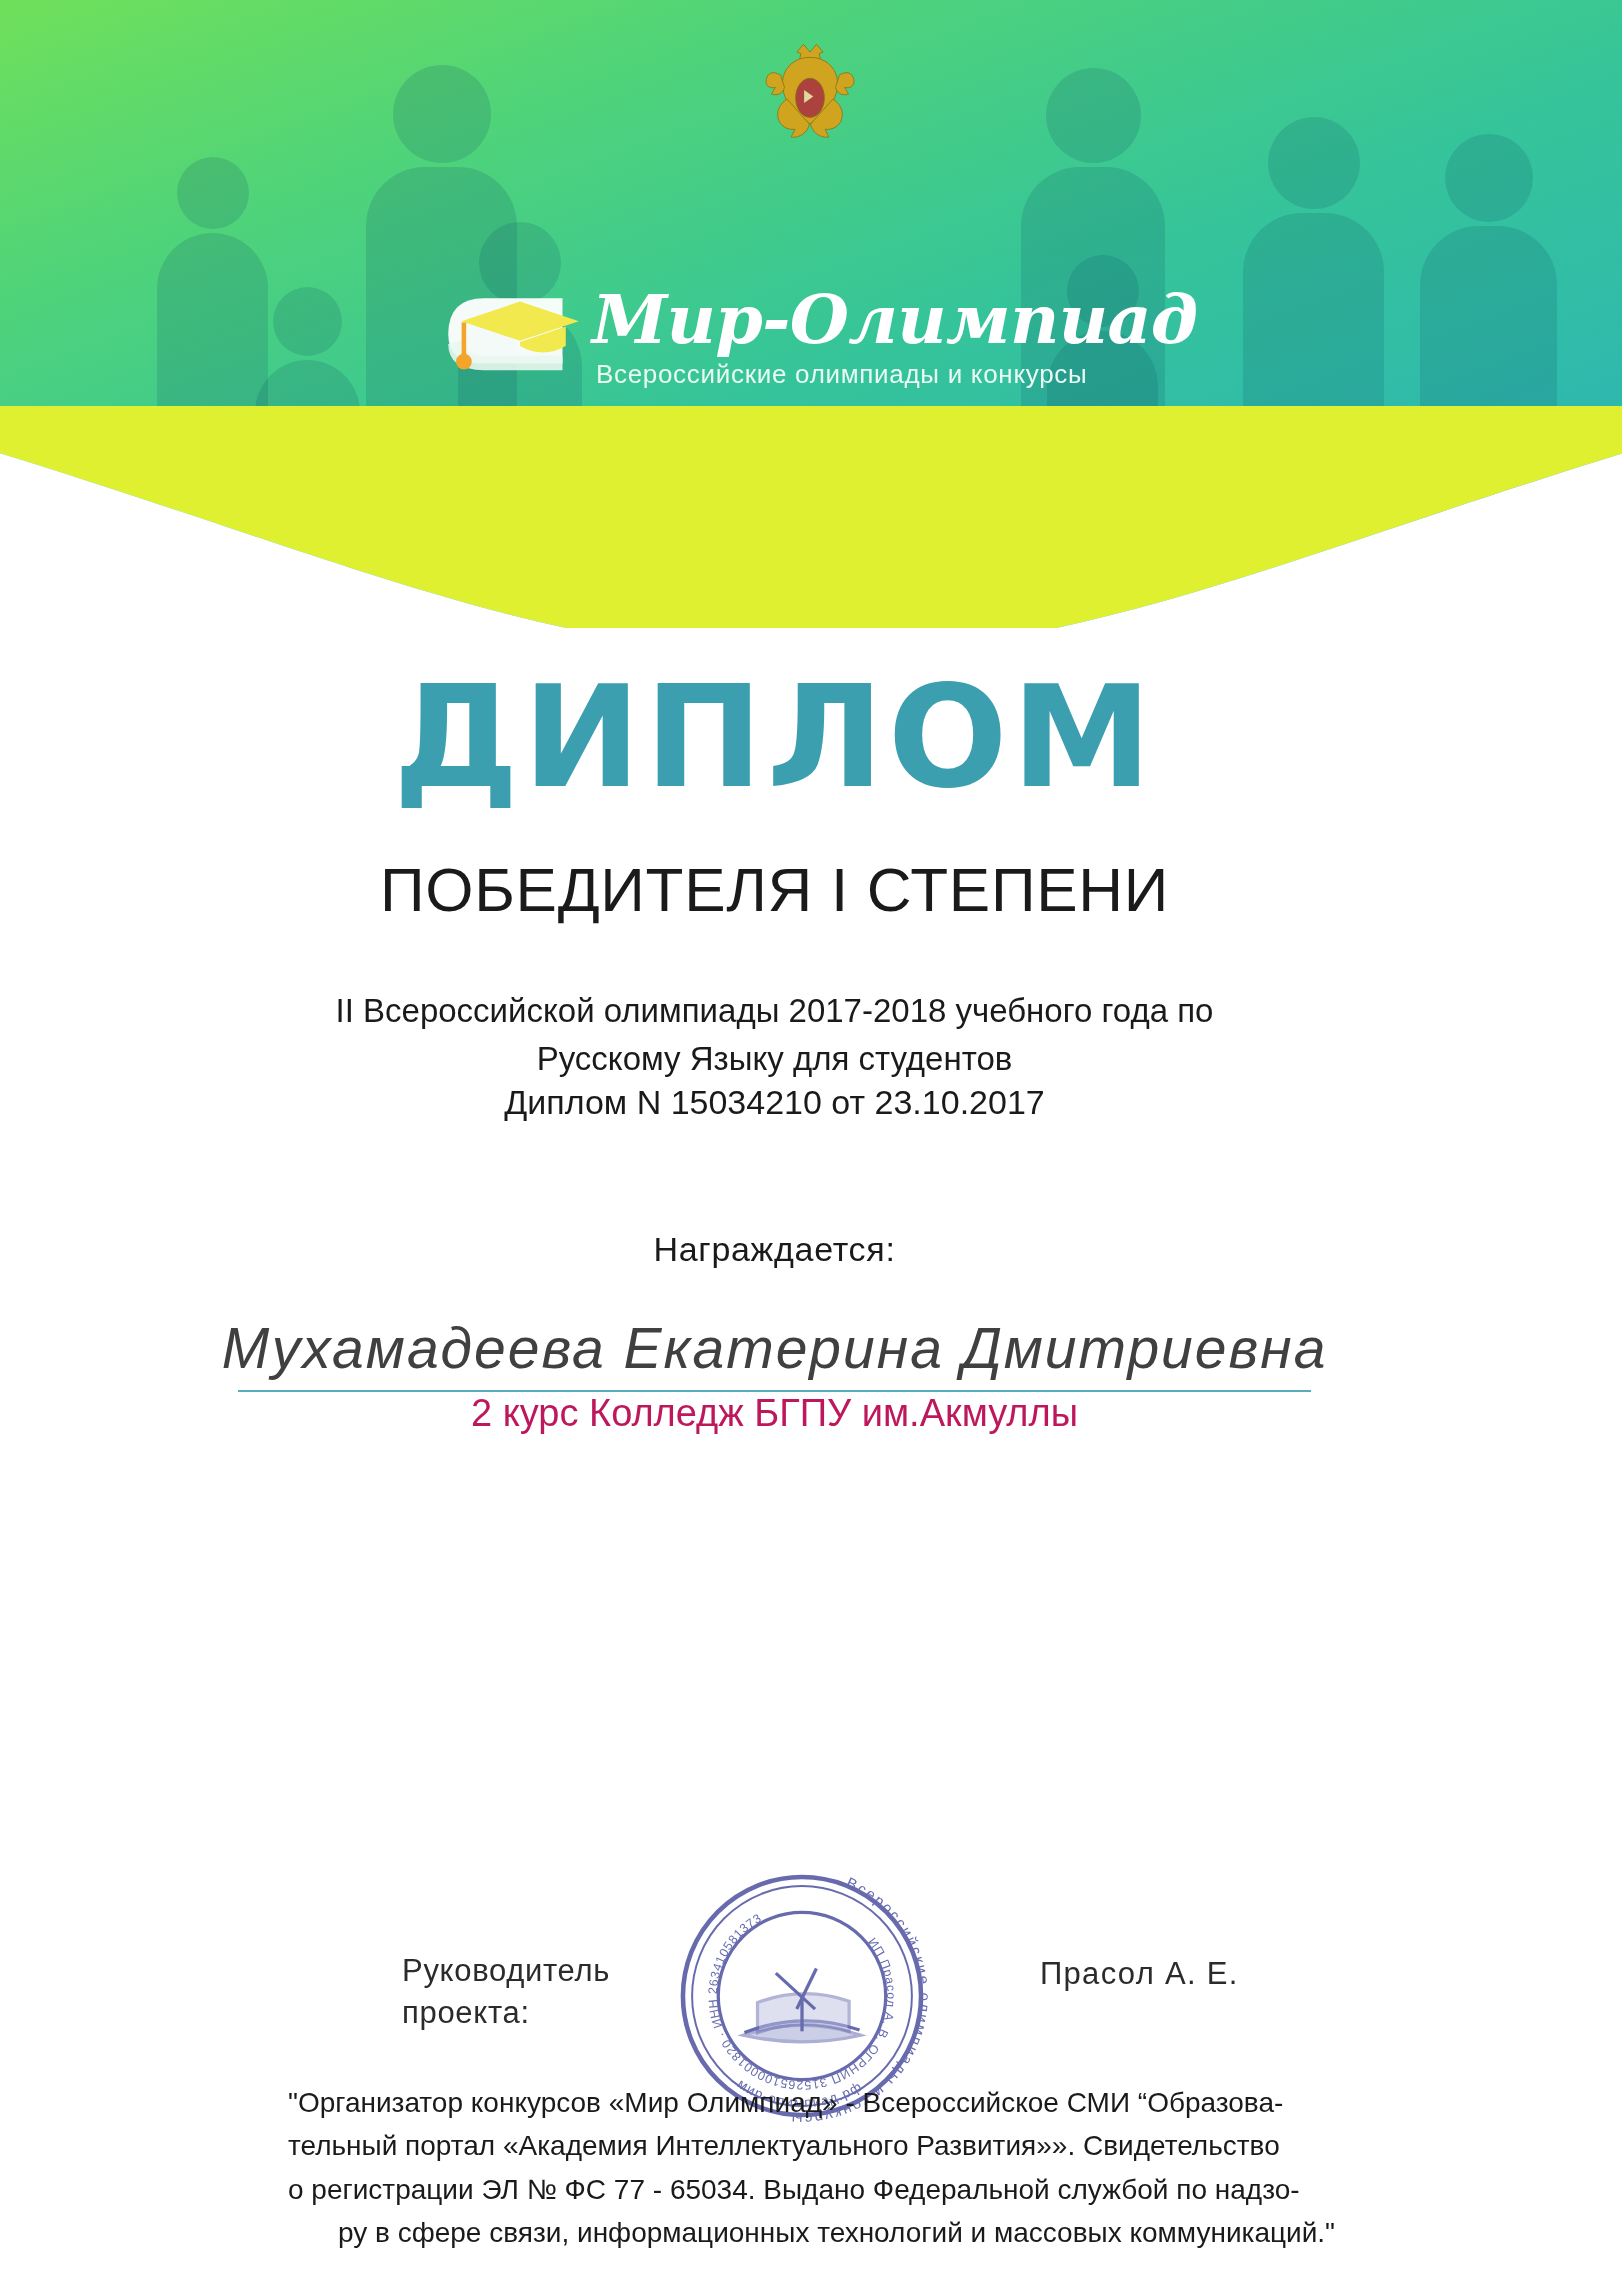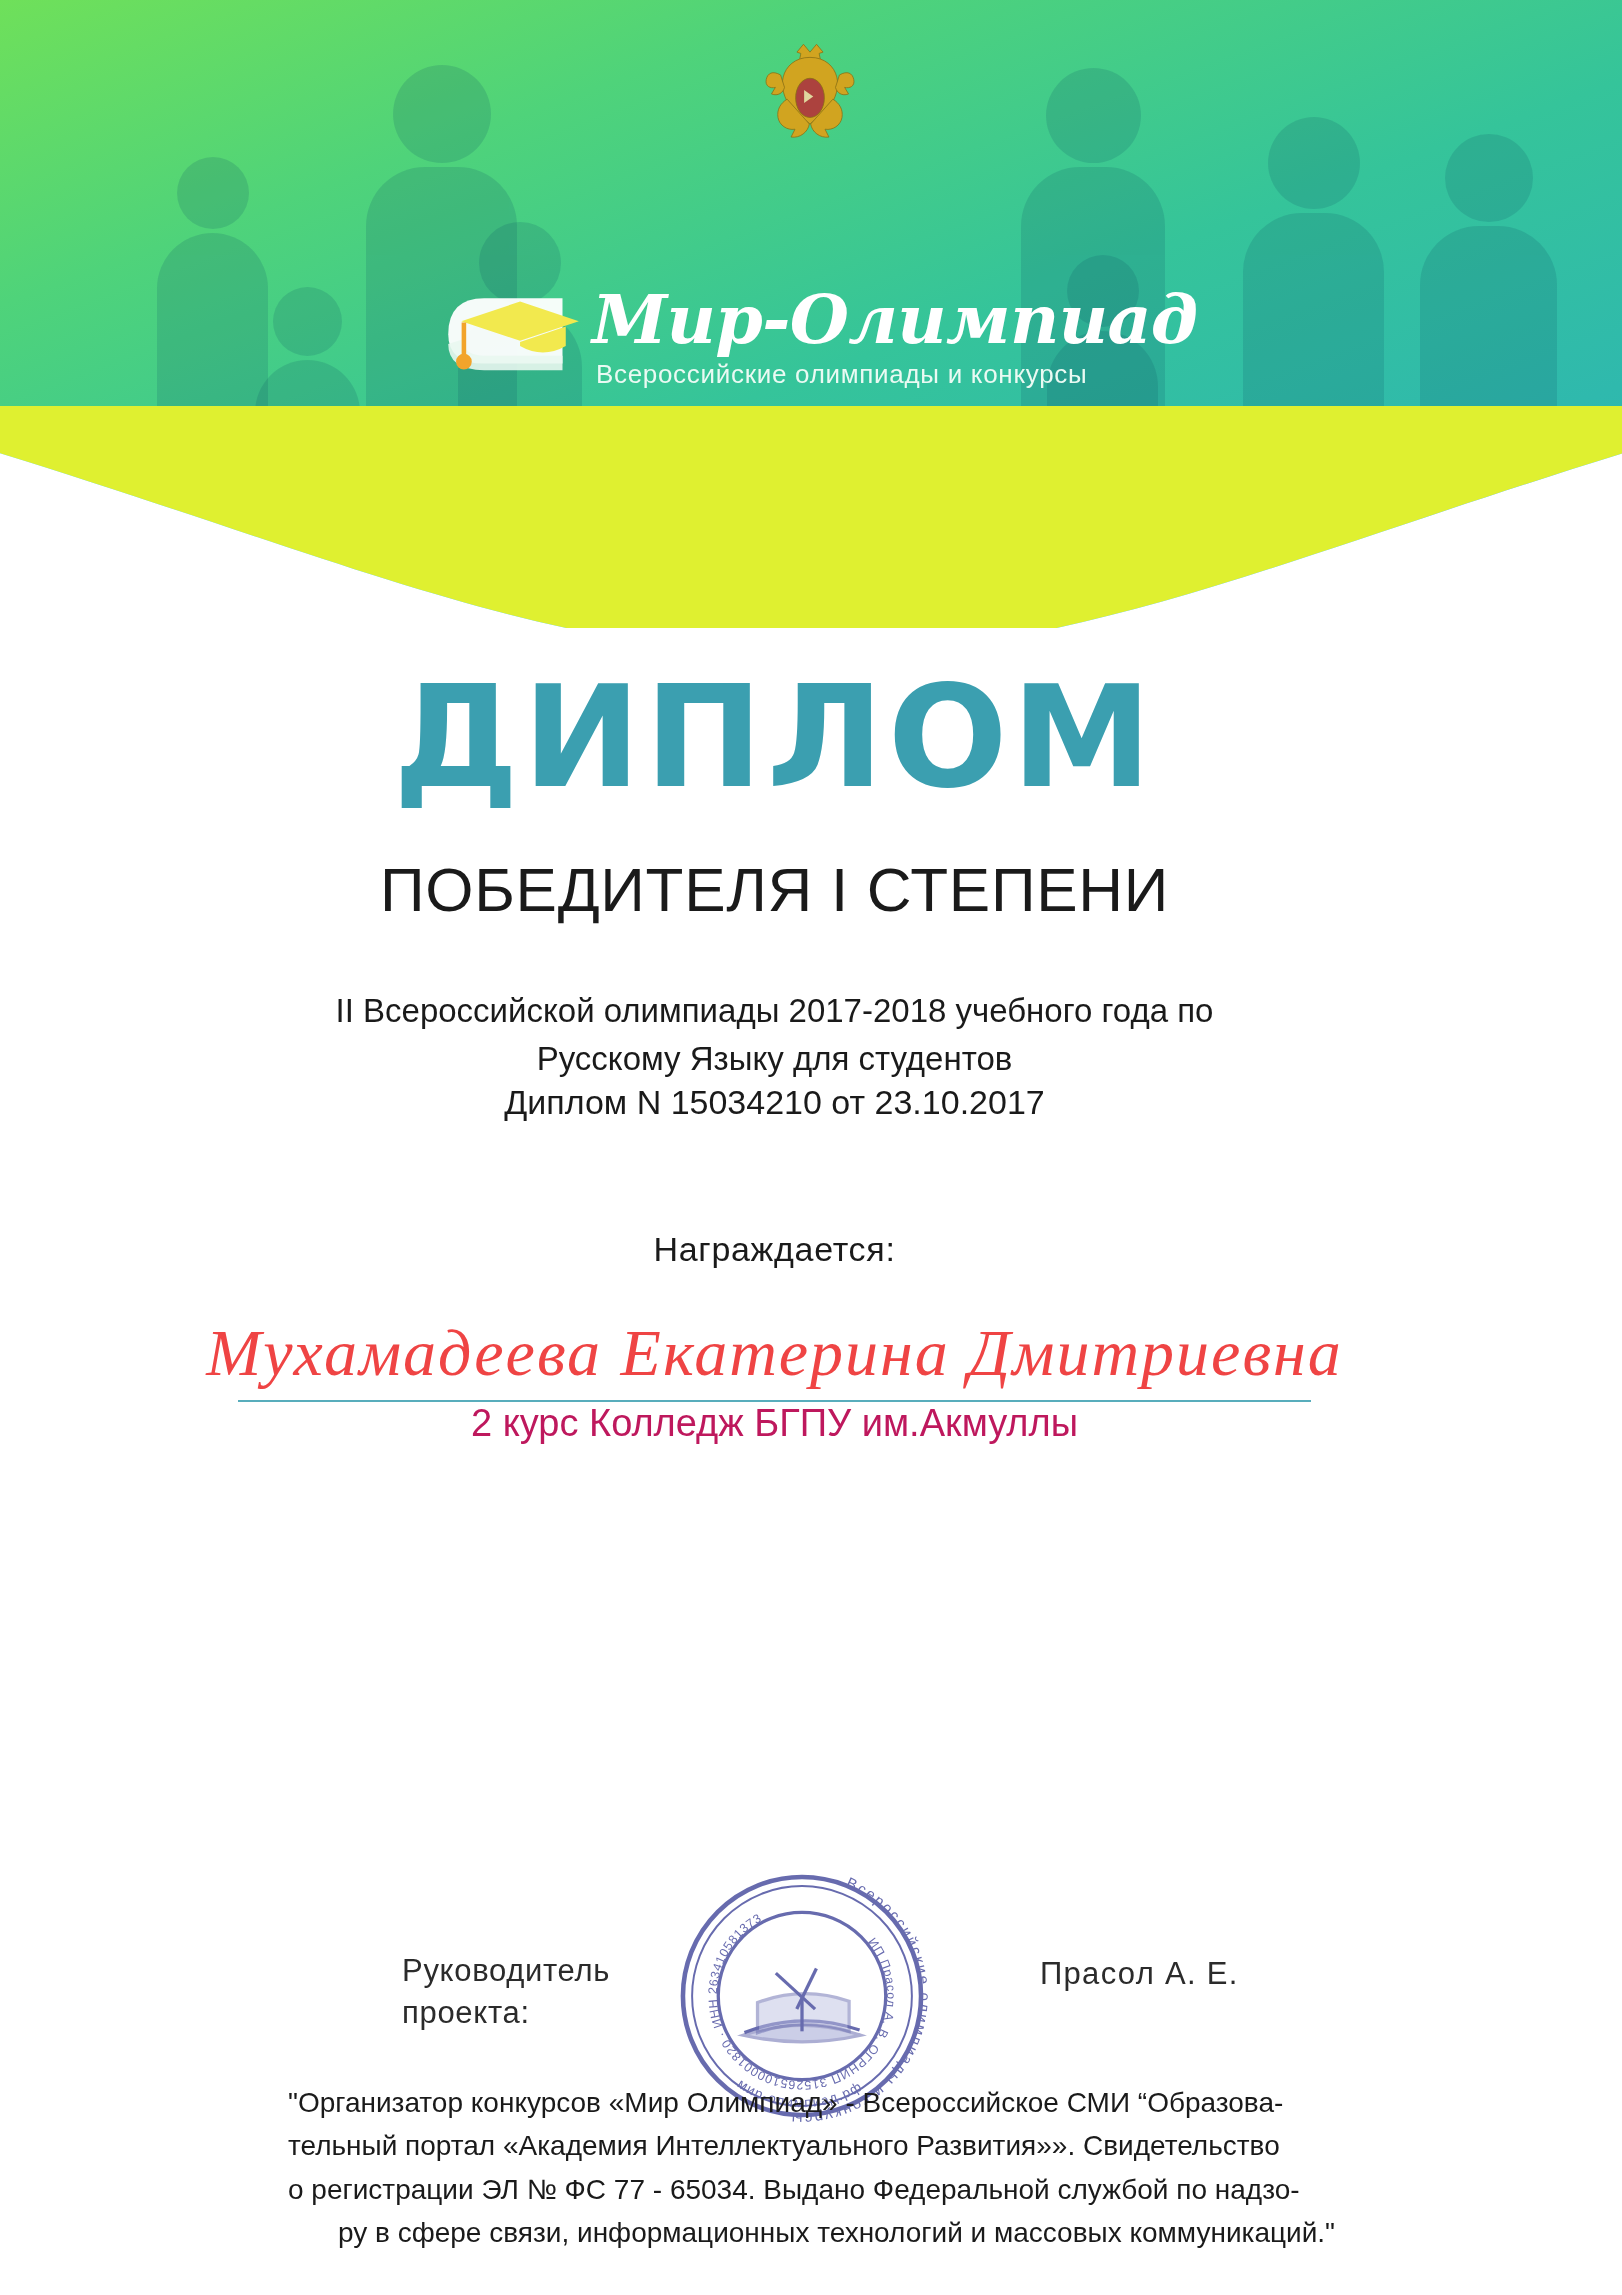--- a/index.html
+++ b/index.html
@@ -134,24 +134,24 @@
     color: #1a1a1a;
   }
   .awarded-label {
     font-family: Liberation Sans, sans-serif;
     font-size: 34px;
     color: #1a1a1a;
     margin-top: 108px;
     letter-spacing: 0.7px;
   }
   .recipient {
-    font-family: Liberation Serif, serif;
+    font-family: Liberation Sans, sans-serif;
     font-style: italic;
-    font-size: 66px;
-    color: #ef4444;
+    font-size: 57px;
+    color: #404040;
     margin-top: 46px;
     letter-spacing: 2px;
     white-space: nowrap;
   }
   .recipient-rule {
     width: 1073px;
     height: 2.6px;
     background: #3b9fb0;
     margin: 9.2px auto 0 auto;
     opacity: 0.85;

